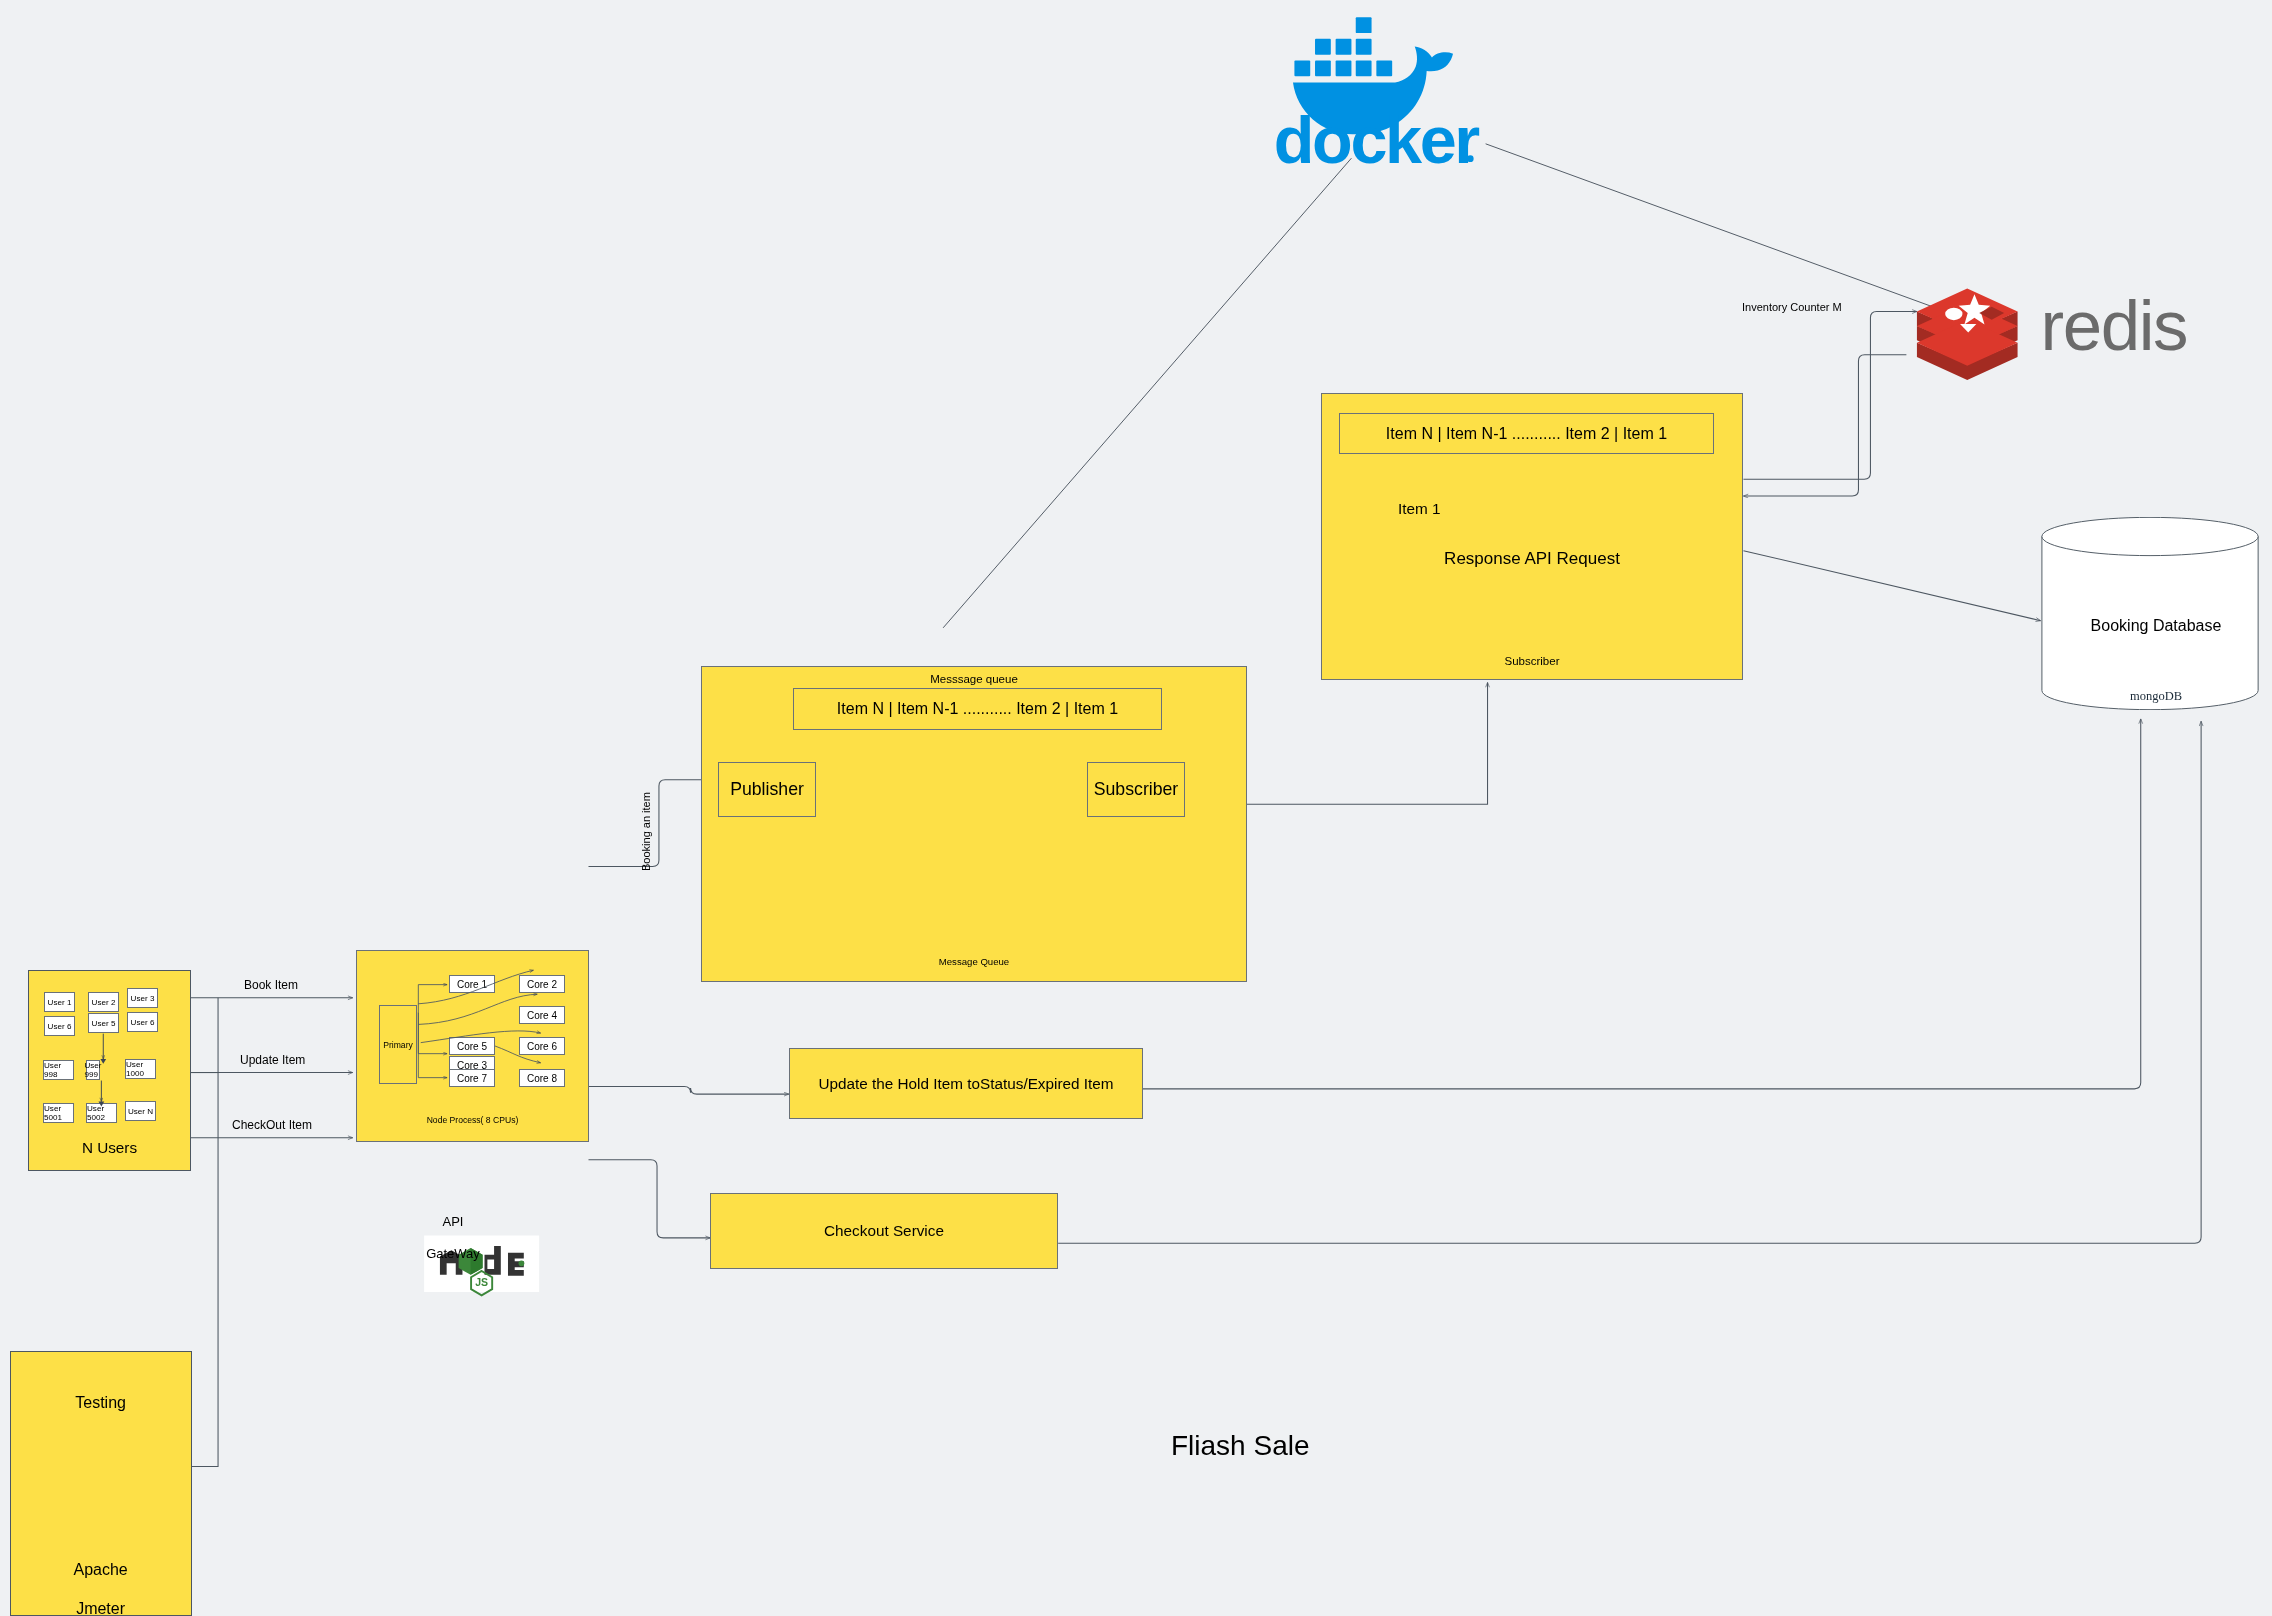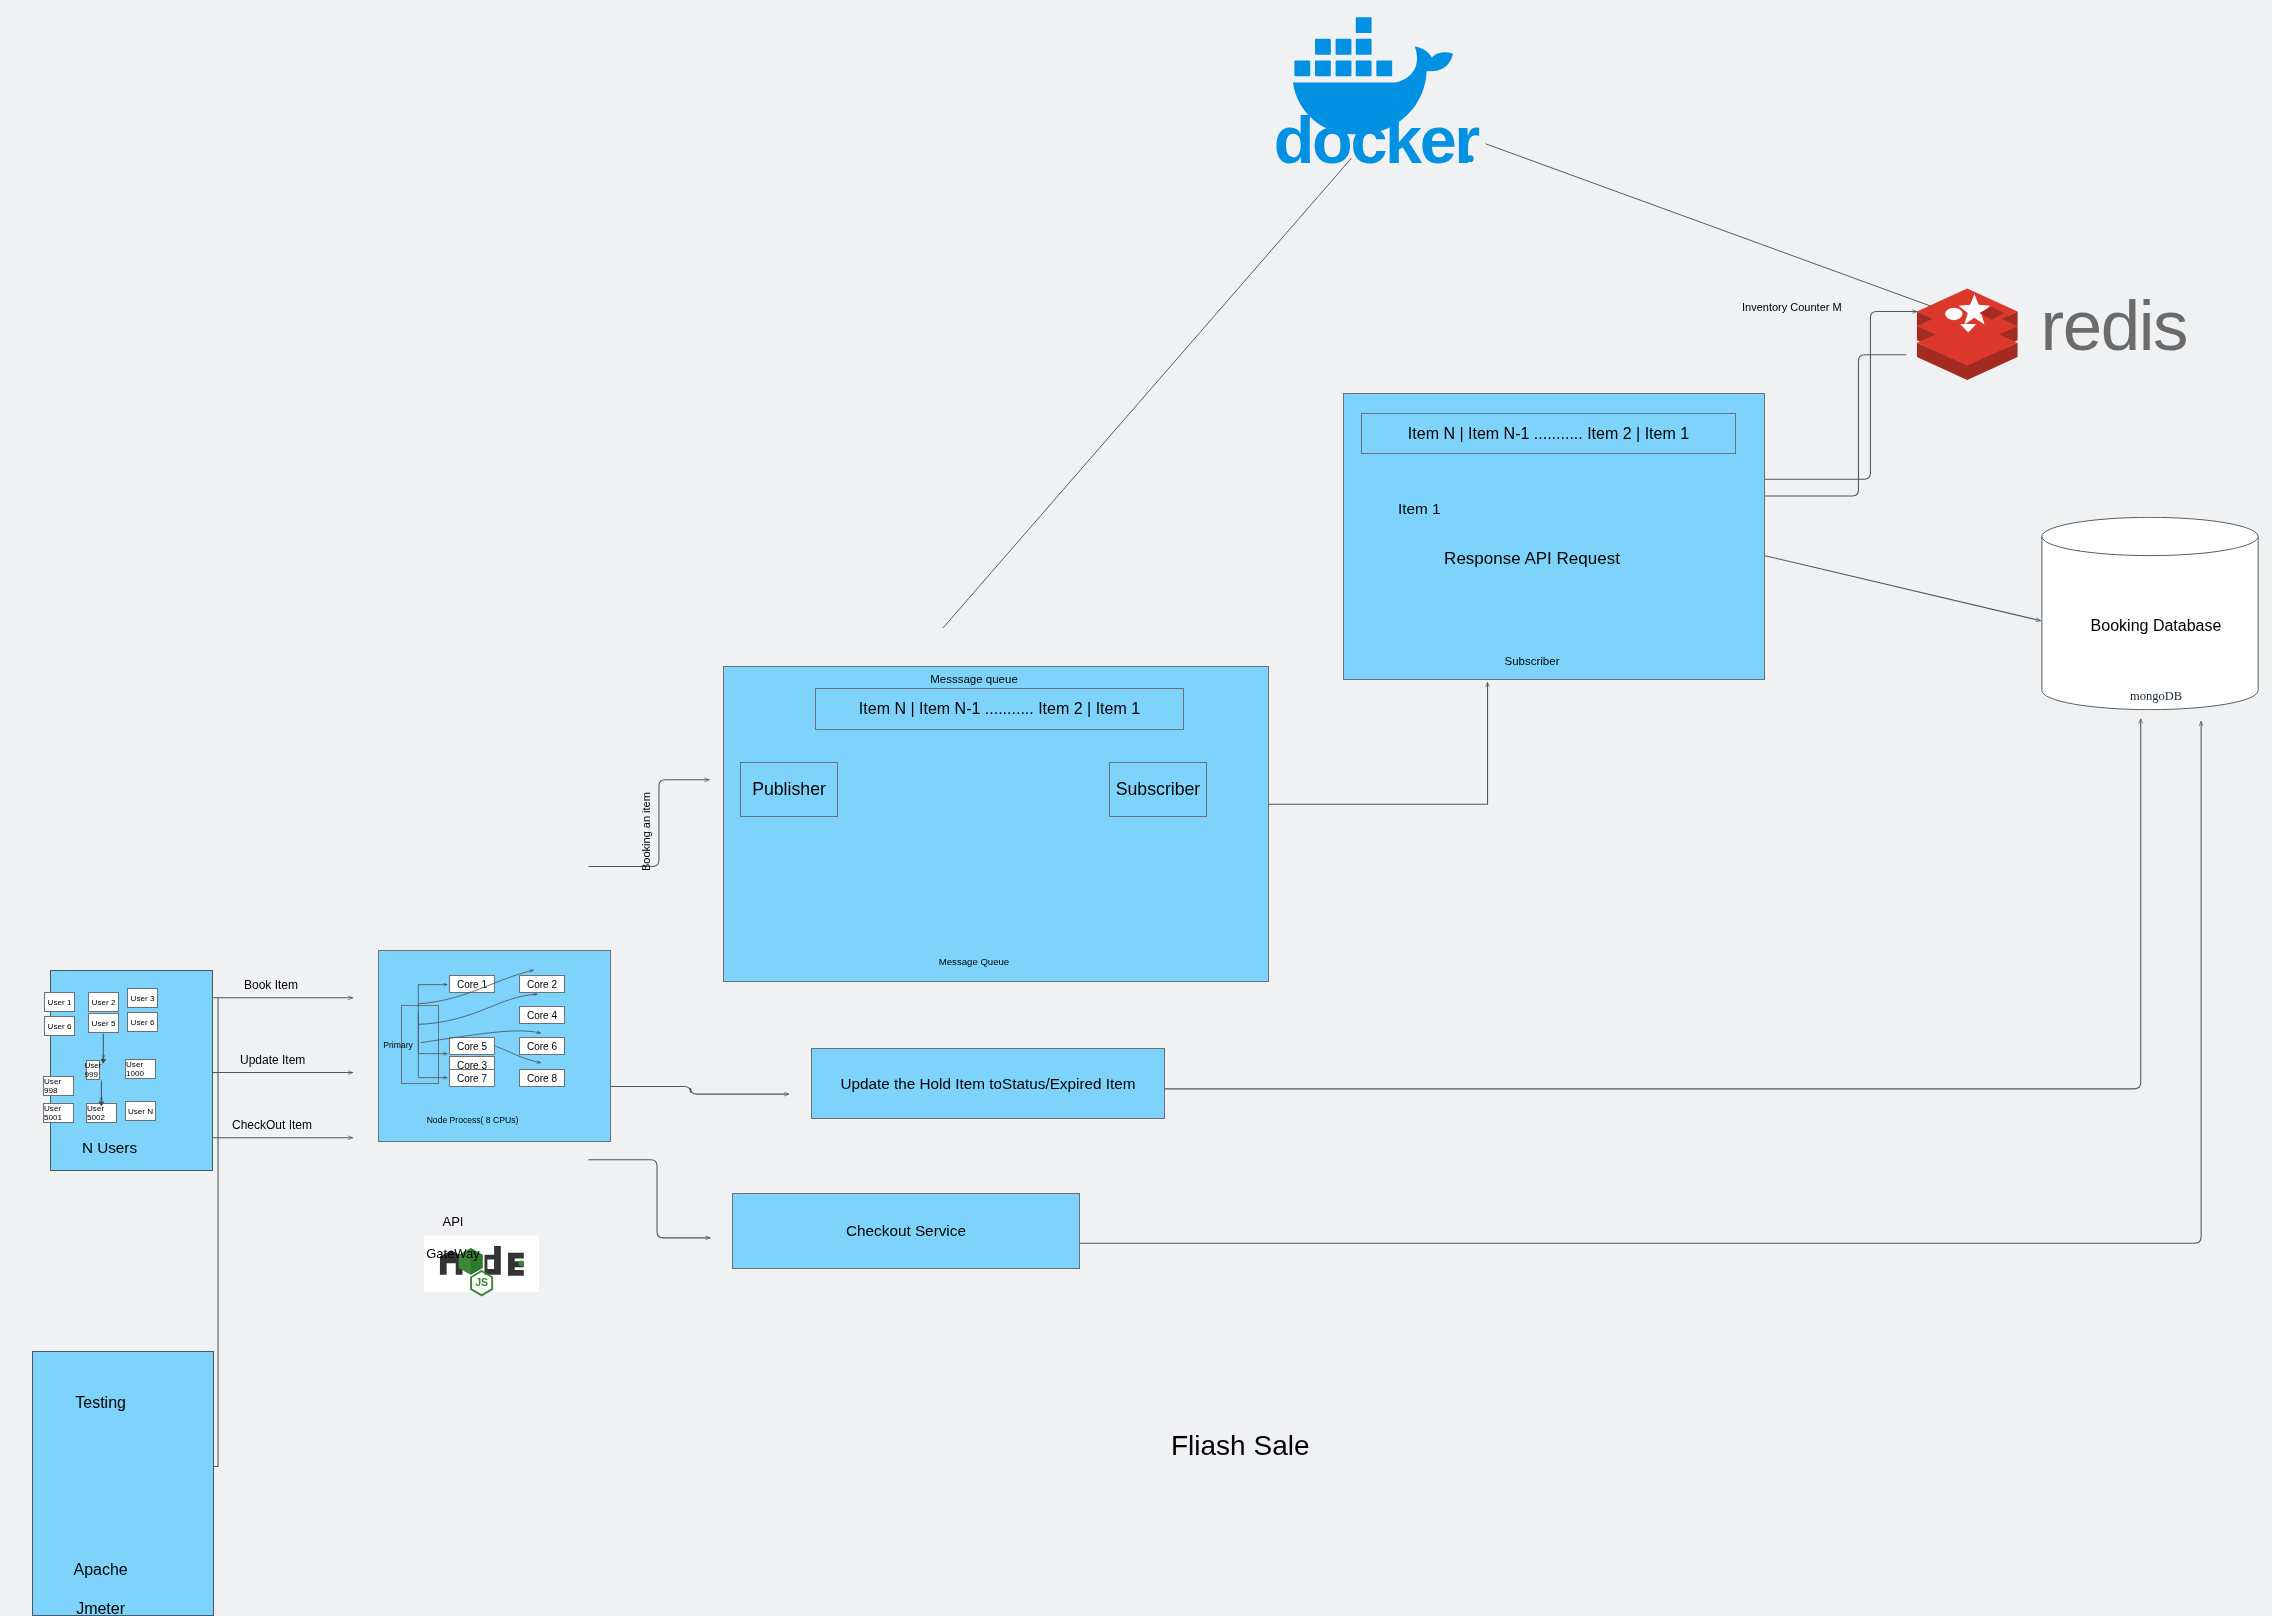--- a/index.html
+++ b/index.html
@@ -14,24 +14,23 @@
   }
   #canvas {
     position: relative;
     width: 2273px;
     height: 1617px;
     background: #eff1f3;
     overflow: hidden;
   }
   .node {
     position: absolute;
-    background: #7dd3fc;
+    background: #fde047;
     border: 1px solid #4d5761;
     box-sizing: border-box;
-    margin-left: 22px;
   }
   .node.thin { border: 1px solid #6a7178; }
   .lbl {
     position: absolute;
     text-align: center;
     white-space: pre-line;
     line-height: 1.22;
     color: #000000;
   }
   .plainlbl {
@@ -223,21 +222,21 @@
     </div>
   <div class="user-cell" style="left:44px; top:1016px;  width:31px; height:20px;">
       <span>User 6</span>
     </div>
   <div class="user-cell" style="left:88px; top:1013px; width:31px; height:20px;">
       <span>User 5</span>
     </div>
   <div class="user-cell" style="left:127px; top:1012px; width:31px; height:20px;">
       <span>User 6</span>
     </div>
-  <div class="user-cell" style="left:43px; top:1060px;  width:31px; height:20px;margin-top:16px;">
+  <div class="user-cell" style="left:43px; top:1060px;  width:31px; height:20px;">
       <span>User 998</span>
     </div>
   <div class="user-cell" style="left:86px; top:1060px; width:14px; height:20px;">
       <span>User 999</span>
     </div>
   <div class="user-cell" style="left:125px; top:1059px; width:31px; height:20px;">
       <span>User 1000</span>
     </div>
   <div class="user-cell" style="left:43px; top:1103px;  width:31px; height:20px;">
       <span>User 5001</span>

